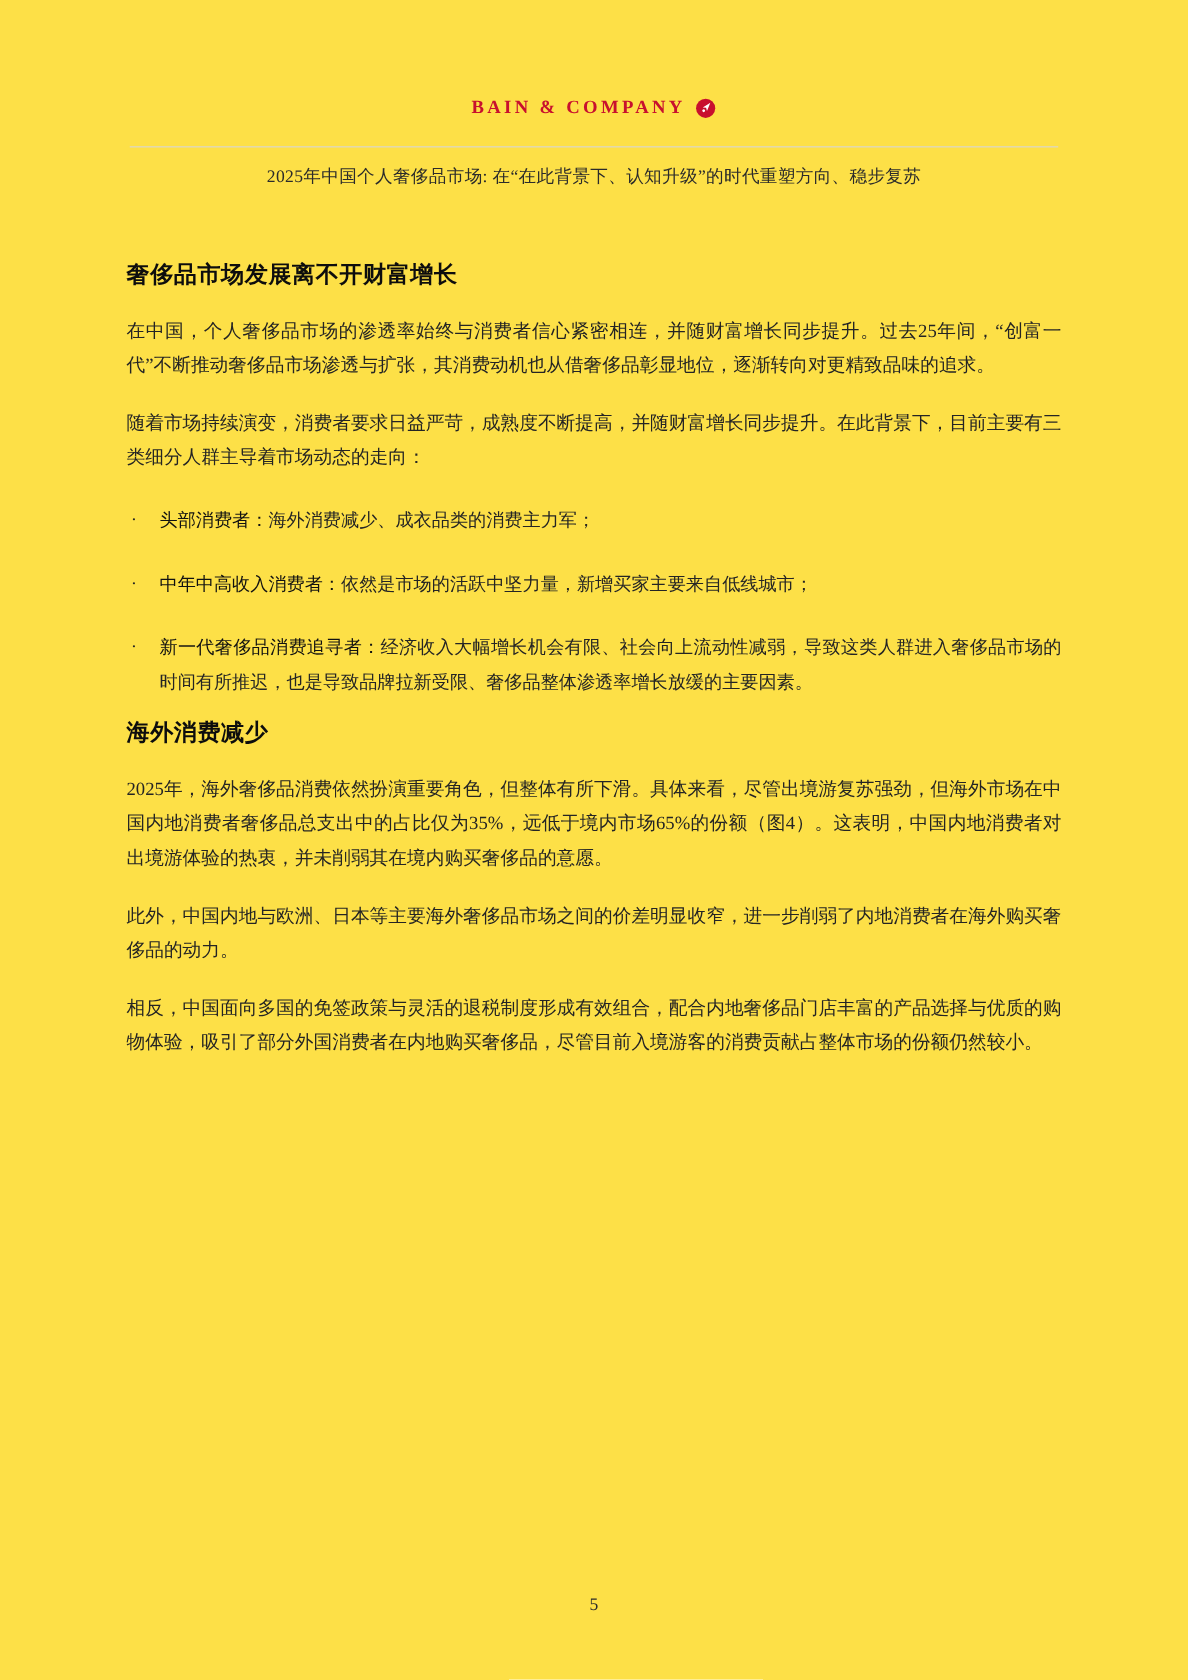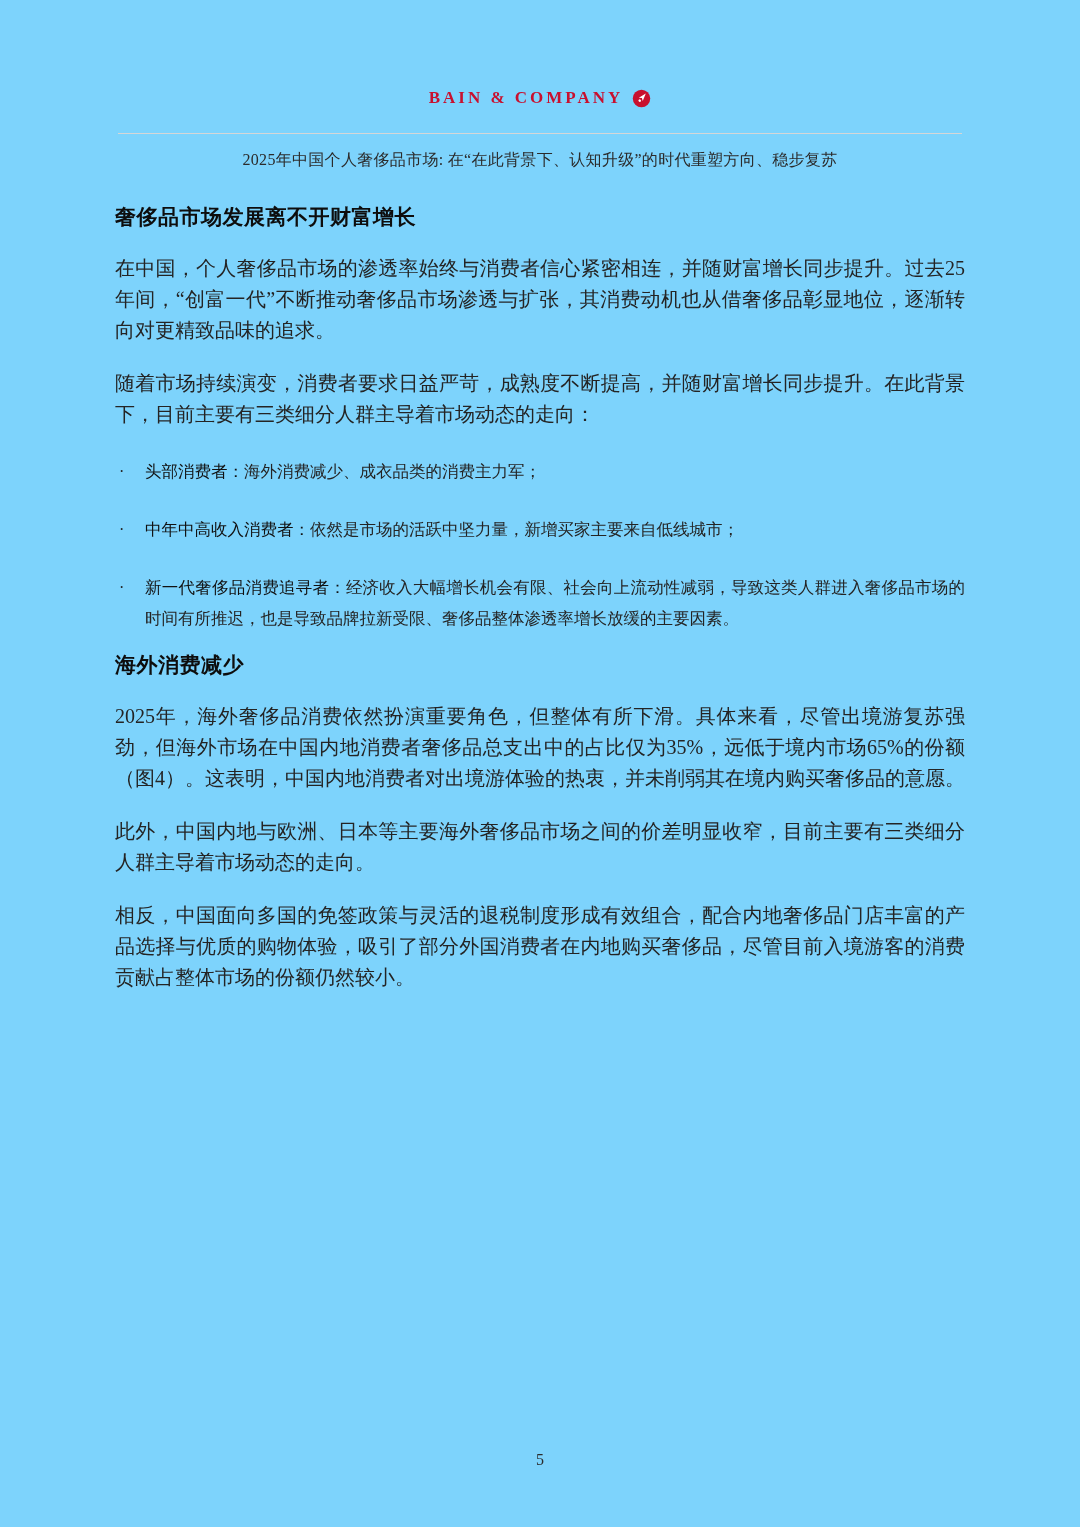--- a/index.html
+++ b/index.html
@@ -4,21 +4,21 @@
 <style>
   * { margin: 0; padding: 0; box-sizing: border-box; }
   html, body { background: #ffffff; }
   body { font-family: "Liberation Serif", "DejaVu Serif", serif; }
 
   .page {
     position: relative;
     width: 1080px;
     height: 1527px;
     margin: 0 auto;
-    background: #7dd3fc;
+    background: #fde047;
     overflow: hidden;
   }
 
   
   .page-header { padding-top: 88px; }
 
   .logo {
     display: flex;
     align-items: center;
     justify-content: center;
@@ -54,26 +54,26 @@
     color: #212121;
   }
 
   .section-heading {
     font-family: "Liberation Sans", "DejaVu Sans", sans-serif;
     font-size: 21px;
     font-weight: 700;
     color: #0d0d0d;
     letter-spacing: 0.5px;
   }
-  .section-heading.first { margin-top: 32px; }
+  .section-heading.first { margin-top: 64px; }
   .section-heading.later { margin-top: 17px; }
 
   .para {
     margin-top: 22px;
-    font-size: 20px;
+    font-size: 17px;
     line-height: 31px;
     text-align: justify;
     color: #242424;
   }
 
   .bullet-list {
     list-style: none;
     margin-top: 26px;
   }
   .bullet {
@@ -149,21 +149,21 @@
       <li class="bullet">
         <span class="bullet-marker">·</span>
         <span class="bullet-body"><strong class="bullet-lead">新一代奢侈品消费追寻者：</strong><span>经济收入大幅增长机会有限、社会向上流动性减弱，导致这类人群进入奢侈品市场的时间有所推迟，也是导致品牌拉新受限、奢侈品整体渗透率增长放缓的主要因素。</span></span>
       </li>
     </ul>
 
     <h2 class="section-heading later">海外消费减少</h2>
 
     <p class="para">2025年，海外奢侈品消费依然扮演重要角色，但整体有所下滑。具体来看，尽管出境游复苏强劲，但海外市场在中国内地消费者奢侈品总支出中的占比仅为35%，远低于境内市场65%的份额（图4）。这表明，中国内地消费者对出境游体验的热衷，并未削弱其在境内购买奢侈品的意愿。</p>
 
-    <p class="para">此外，中国内地与欧洲、日本等主要海外奢侈品市场之间的价差明显收窄，目前主要有三类细分人群主导着市场动态的走向。</p>
+    <p class="para">此外，中国内地与欧洲、日本等主要海外奢侈品市场之间的价差明显收窄，进一步削弱了内地消费者在海外购买奢侈品的动力。</p>
 
     <p class="para">相反，中国面向多国的免签政策与灵活的退税制度形成有效组合，配合内地奢侈品门店丰富的产品选择与优质的购物体验，吸引了部分外国消费者在内地购买奢侈品，尽管目前入境游客的消费贡献占整体市场的份额仍然较小。</p>
 
   </main>
 
   <footer class="page-footer">
     <span class="page-number">5</span>
   </footer>
 
 </div>

